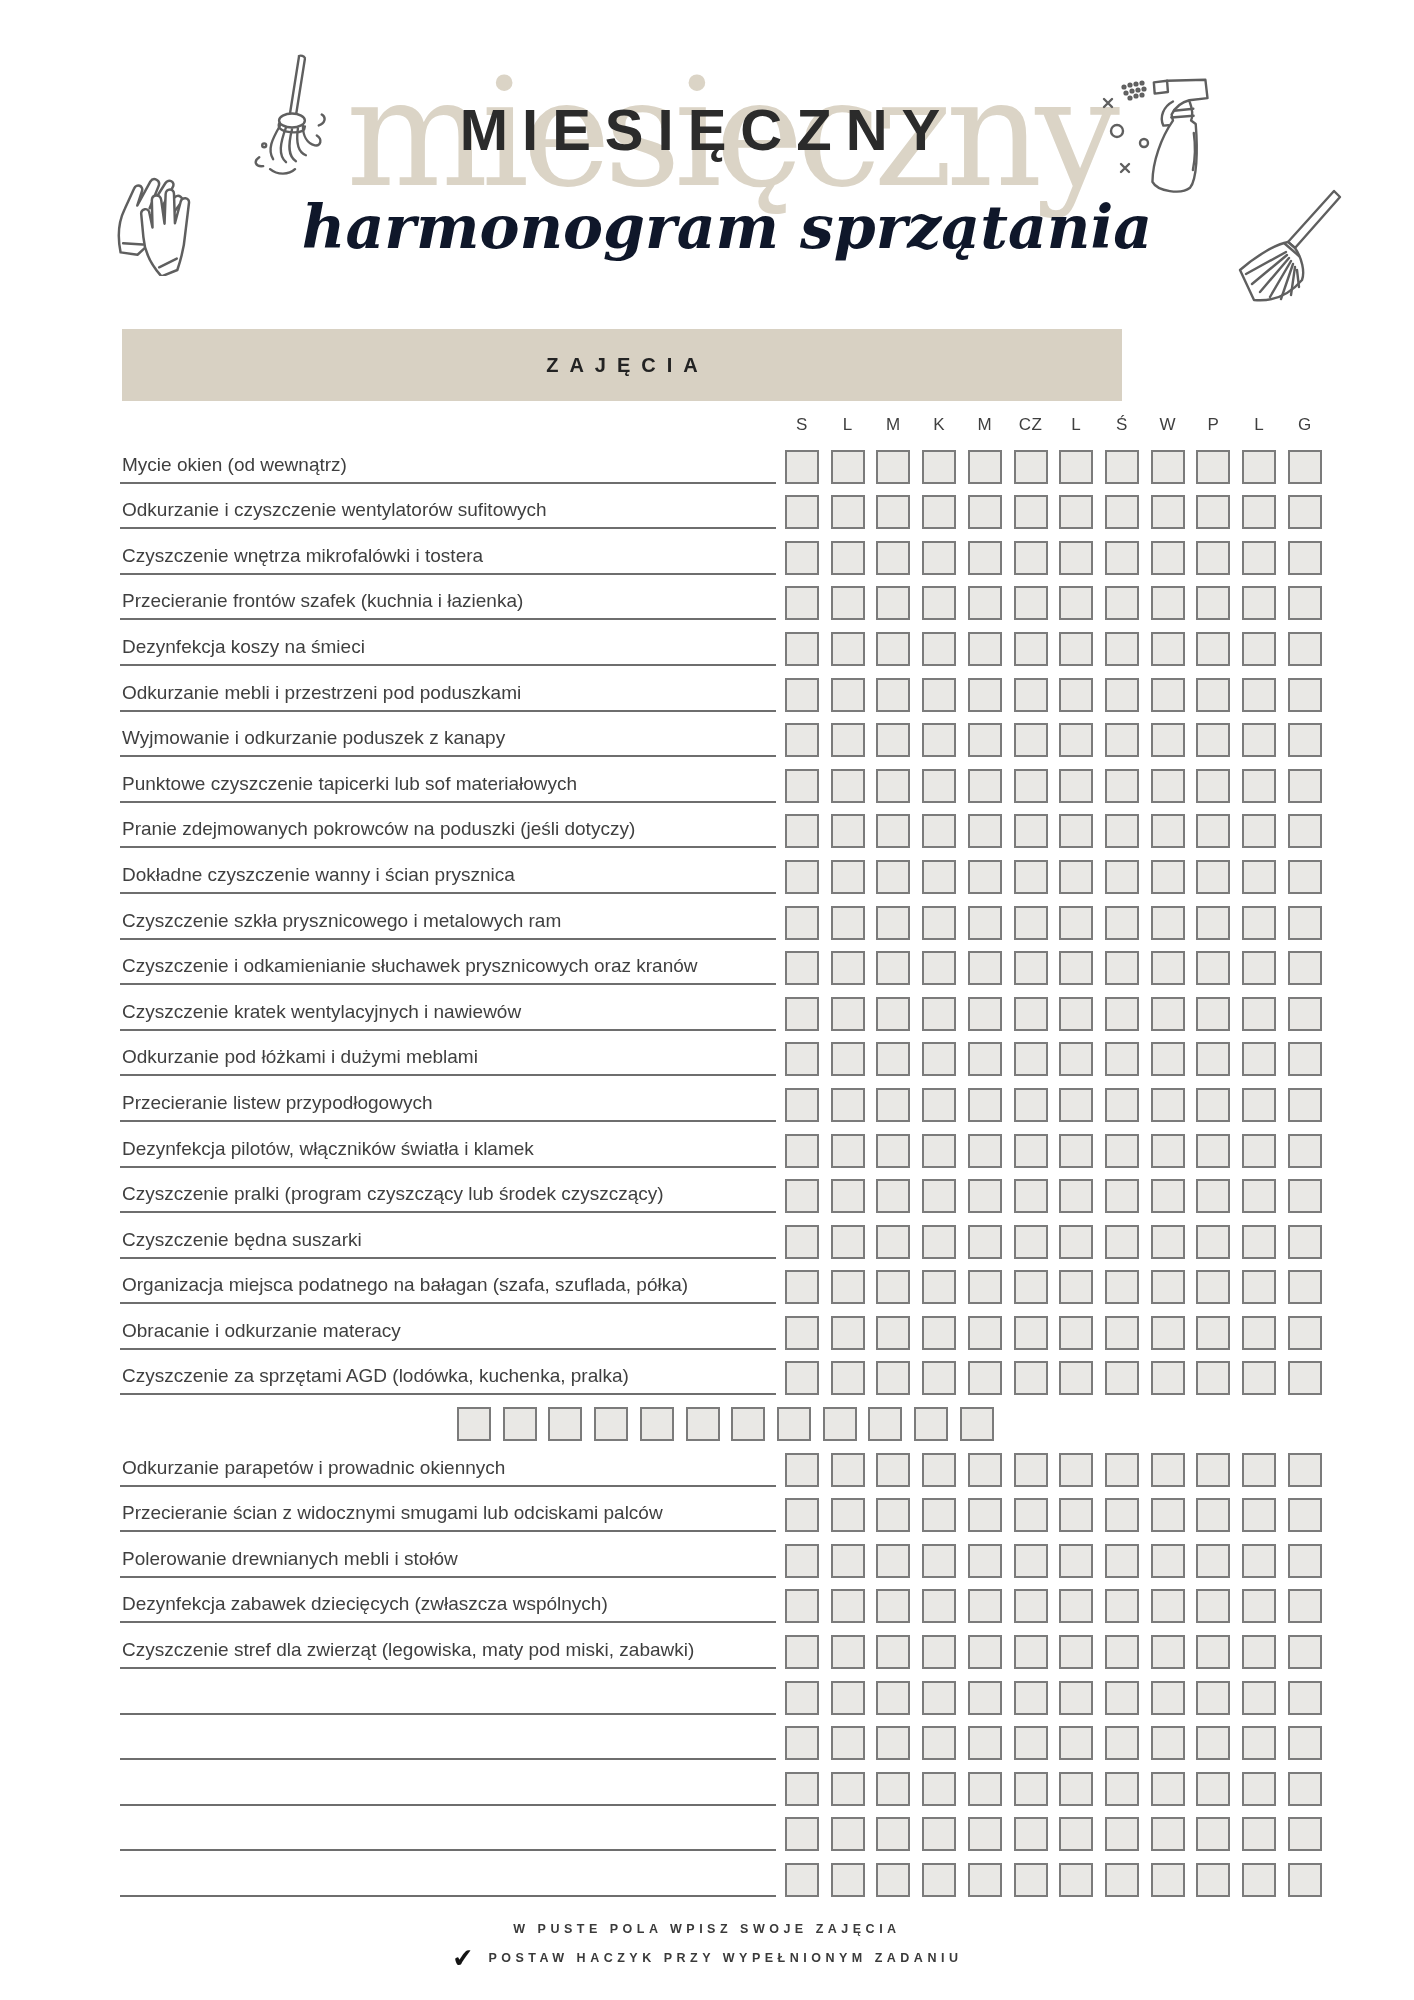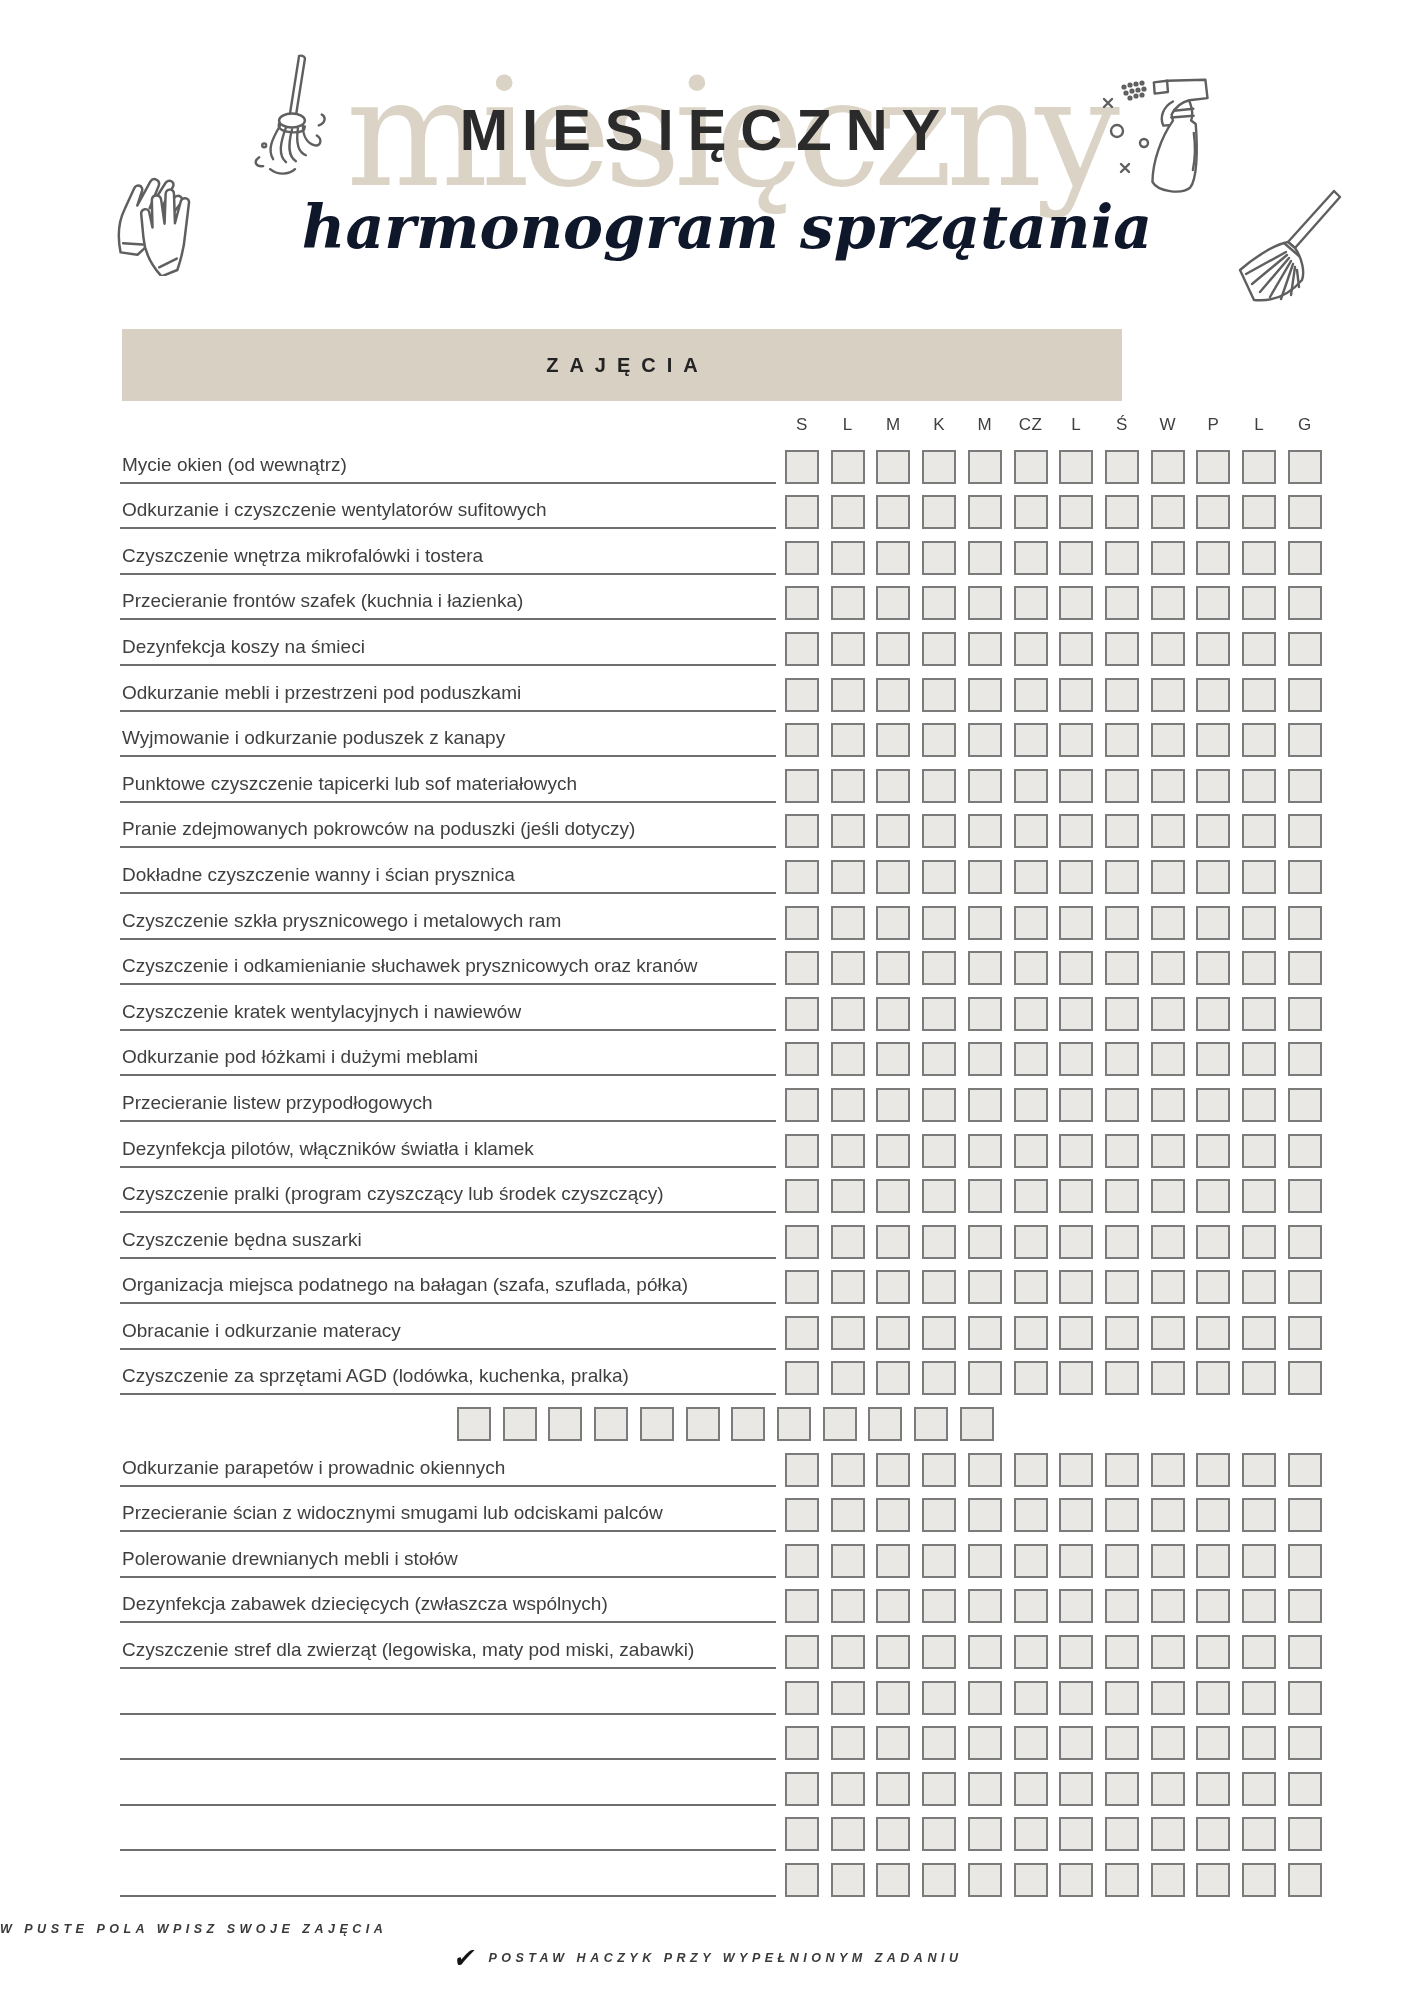--- a/index.html
+++ b/index.html
@@ -39,21 +39,21 @@
   .mcell{width:34px;text-align:center;font-size:17px;color:#3f3f3f;letter-spacing:.5px;}
   .row{display:flex;align-items:flex-end;height:45.6px;justify-content:center;}
   .label{width:656px;box-sizing:border-box;border-bottom:2px solid var(--line);
          padding:0 0 6px 2px;font-size:19px;color:var(--text);
          white-space:nowrap;overflow:hidden;}
   .boxes{display:flex;width:537px;justify-content:space-between;margin-left:9px;}
   .cb{width:34px;height:34px;box-sizing:border-box;background:var(--cbfill);
       border:2px solid var(--cbborder);}
 
   
-  .footer{position:absolute;left:0;top:1922px;width:1414px;color:#3a3a3a;font-style:italic;}
+  .footer{position:absolute;left:0;top:1922px;width:1414px;text-align:center;color:#3a3a3a;}
   .f1{font-size:12.5px;font-weight:700;letter-spacing:4.5px;}
   .f2{margin-top:9px;display:flex;justify-content:center;align-items:center;gap:15px;
       font-size:12.5px;font-weight:700;letter-spacing:4.5px;}
   .checkmark{font-size:26px;font-weight:400;letter-spacing:0;color:#141414;line-height:1;
       transform:rotate(-4deg);}
   .art{fill:none;stroke:#5f5f5f;stroke-width:2.4;stroke-linecap:round;stroke-linejoin:round;}
   .artw{fill:#ffffff;stroke:#5f5f5f;stroke-width:2.4;stroke-linecap:round;stroke-linejoin:round;}
 </style>
 </head>
 <body>

